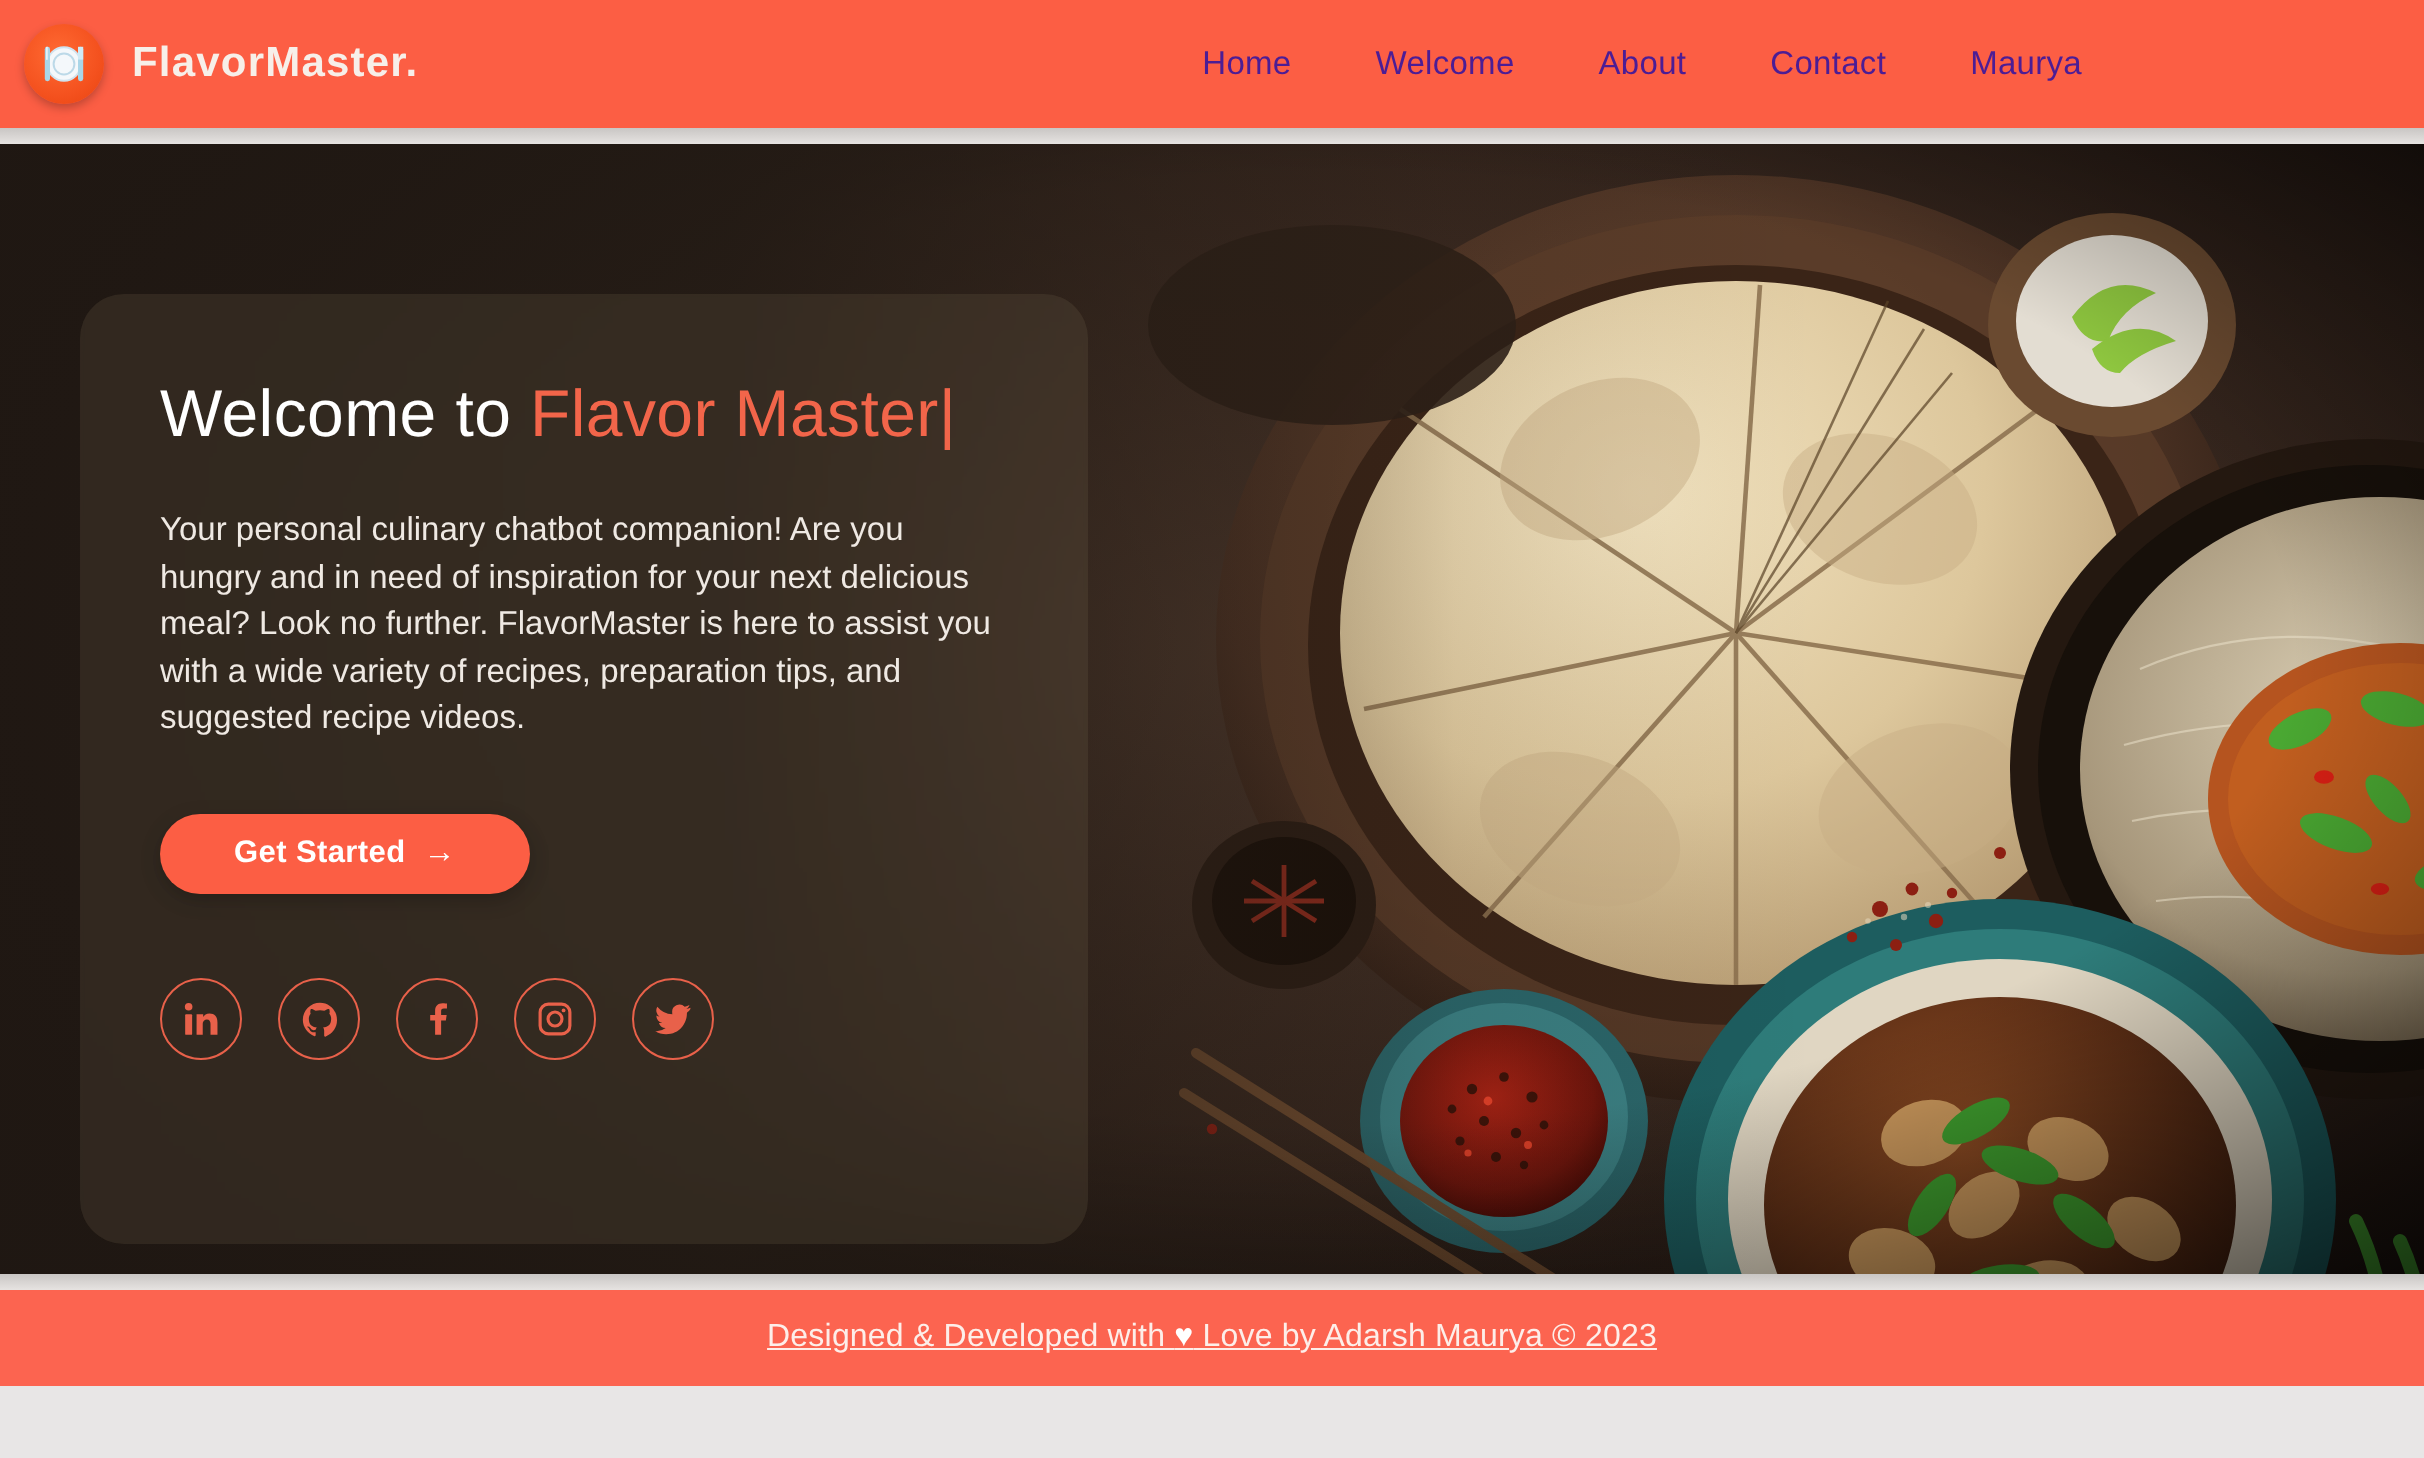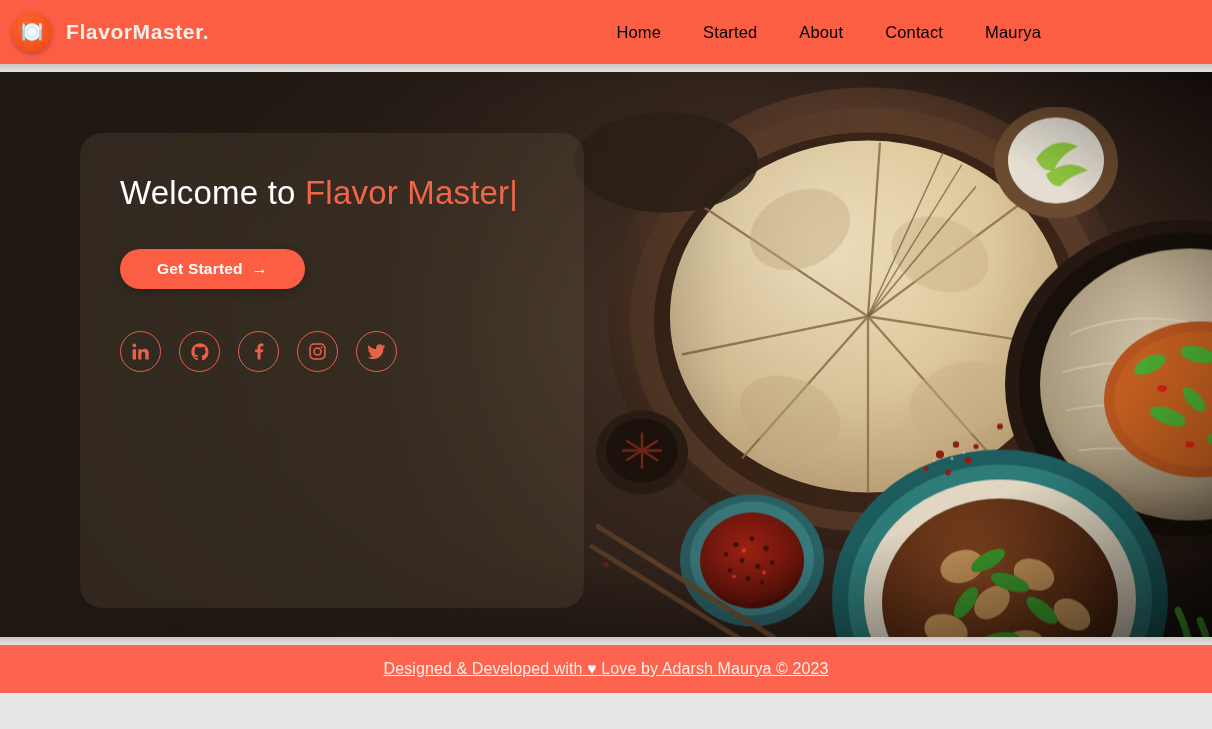--- a/index.html
+++ b/index.html
@@ -63,21 +63,21 @@
   }
 
   .nav-links {
     display: flex;
     align-items: center;
     gap: 0px;
     margin-right: 126px;
   }
 
   .nav-link {
-    color: #000000;
+    color: #4c1d95;
     font-size: 16.5px;
     padding: 8px 21px;
     text-decoration: none;
     white-space: nowrap;
     cursor: pointer;
     letter-spacing: 0.15px;
   }
 
   
   .strip {
@@ -111,28 +111,27 @@
       rgba(34,26,20,0.88) 30%,
       rgba(34,26,20,0.35) 48%,
       rgba(20,14,10,0.06) 60%,
       rgba(10,6,4,0.0) 75%);
     pointer-events: none;
   }
 
   .hero-card {
     position: absolute;
     left: 40px;
-    top: 61px;
+    top: 75px;
     width: 504px;
     height: 475px;
     border-radius: 22px;
     background: rgba(116, 99, 78, 0.22);
     backdrop-filter: blur(1px);
     padding: 40px 40px 0 40px;
-    margin-left: 40px;
   }
 
   .hero-title {
     font-size: 33px;
     font-weight: normal;
     color: #ffffff;
     letter-spacing: 0.2px;
     line-height: 1.22;
     white-space: nowrap;
   }
@@ -223,21 +222,21 @@
           <rect x="4.1" y="4.4" width="0.7" height="6.5" fill="#f4f8fb"></rect>
           <rect x="20" y="4.4" width="2.6" height="17.2" rx="1.2" fill="#a9d6e8"></rect>
           <path d="M20 4.4 h2.6 v6.4 h-2.6 z" fill="#cfeaf5"></path>
         </svg>
       </span>
       <span class="brand-name">FlavorMaster.</span>
     </div>
 
     <nav class="nav-links">
       <a class="nav-link" href="#">Home</a>
-      <a class="nav-link" href="#">Started</a>
+      <a class="nav-link" href="#">Welcome</a>
       <a class="nav-link" href="#">About</a>
       <a class="nav-link" href="#">Contact</a>
       <a class="nav-link" href="#">Maurya</a>
     </nav>
   </div>
 
   <div class="strip"></div>
 
   <div class="hero">
 
@@ -431,20 +430,21 @@
     </div>
 
     <div class="hero-scrim"></div>
 
     <div class="hero-card">
 
       <h1 class="hero-title">
         <span>Welcome to </span><span class="accent">Flavor Master</span><span class="caret">|</span>
       </h1>
 
+      <p class="hero-desc">Your personal culinary chatbot companion! Are you hungry and in need of inspiration for your next delicious meal? Look no further. FlavorMaster is here to assist you with a wide variety of recipes, preparation tips, and suggested recipe videos.</p>
 
       <div class="cta-row">
         <button class="cta-button">
           <span>Get Started</span>
           <span class="cta-arrow">→</span>
         </button>
       </div>
 
       <div class="socials">
 

